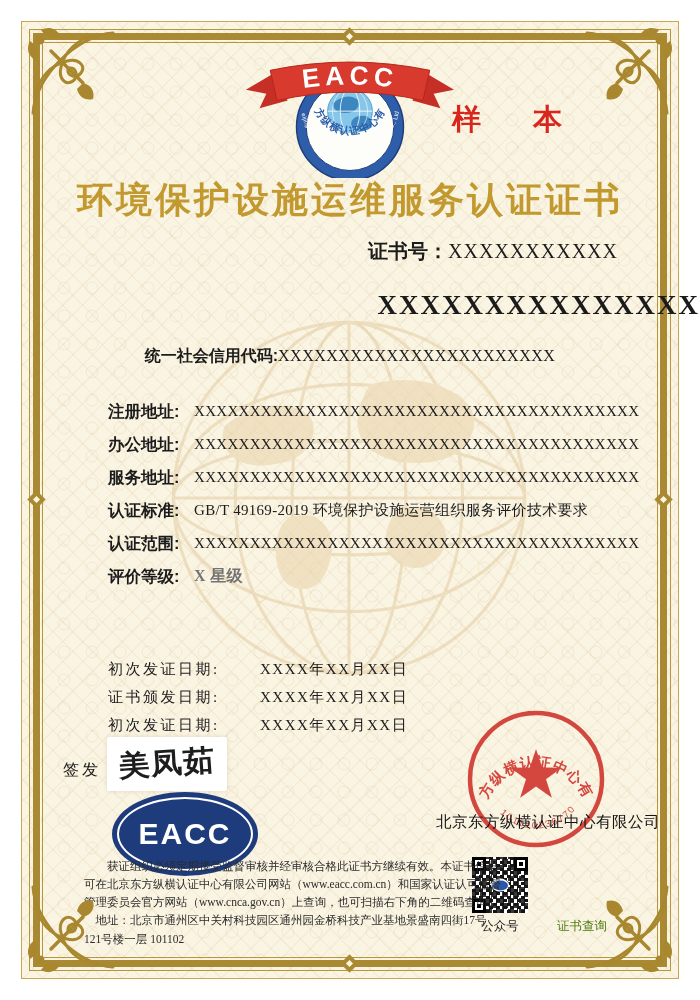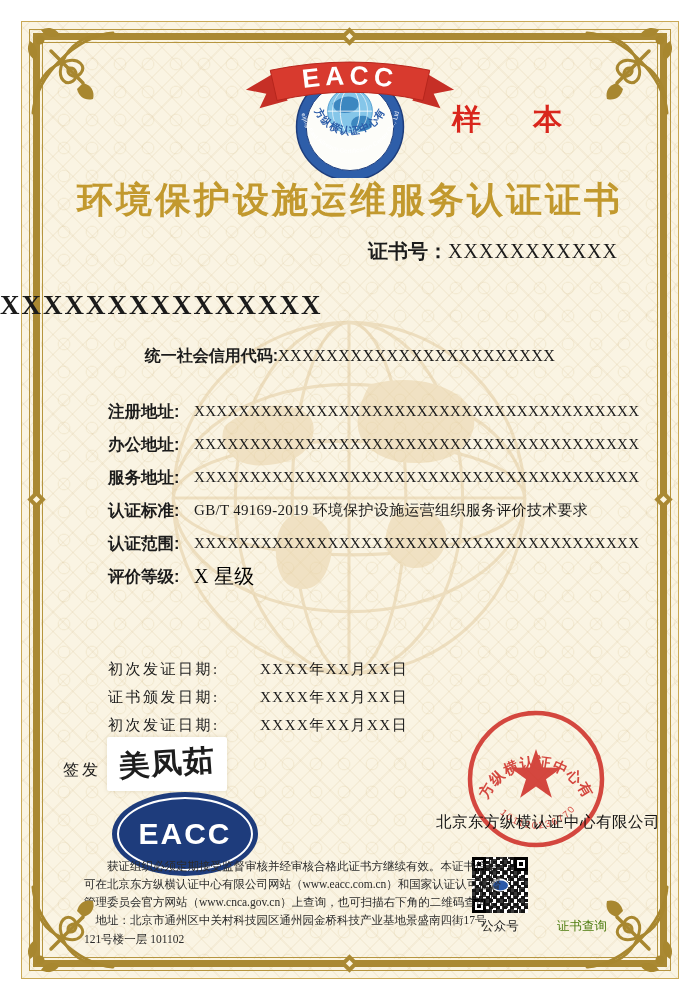--- a/index.html
+++ b/index.html
@@ -40,33 +40,33 @@
           font-weight:bold;font-size:29px;letter-spacing:22px;color:#d9261c;white-space:nowrap;}
 
   .title{position:absolute;left:0;right:0;top:176px;text-align:center;
          font-family:"Liberation Sans",sans-serif;font-weight:bold;font-size:36px;
          letter-spacing:3px;color:#c2992e;white-space:nowrap;}
 
   .certno{position:absolute;top:238px;right:82px;font-size:20px;white-space:nowrap;}
   .certno .lbl{font-family:"Liberation Sans",sans-serif;font-weight:bold;}
   .certno .val{font-family:"Liberation Serif",serif;letter-spacing:1px;}
 
-  .holder-name{position:absolute;left:0;right:0;top:290px;text-align:left;
+  .holder-name{position:absolute;left:0;right:0;top:290px;text-align:right;
                font-weight:bold;font-size:27px;letter-spacing:2px;}
 
   .credit{position:absolute;left:0;right:0;top:346px;text-align:center;font-size:16px;white-space:nowrap;}
   .credit .lbl{font-family:"Liberation Sans",sans-serif;font-weight:bold;}
   .credit .val{letter-spacing:.5px;}
 
   .fields{position:absolute;left:108px;top:400px;width:500px;}
   .field-row{display:flex;align-items:flex-start;margin-bottom:11px;line-height:22px;white-space:nowrap;}
   .field-label{font-family:"Liberation Sans",sans-serif;font-weight:bold;font-size:16.5px;
                width:86px;flex:0 0 86px;}
   .field-value{font-size:15px;letter-spacing:.3px;}
-  .field-value.red{color:#000000;font-weight:normal;font-size:20px;}
+  .field-value.red{color:#737373;font-weight:bold;font-size:16px;}
 
   .dates{position:absolute;left:108px;top:660px;}
   .date-row{display:flex;margin-bottom:9px;font-size:15px;line-height:19px;white-space:nowrap;}
   .date-label{width:152px;flex:0 0 152px;letter-spacing:2.5px;}
   .date-value{letter-spacing:1.5px;}
 
   .sign-label{position:absolute;left:63px;top:760px;font-size:16px;letter-spacing:3px;}
   .signature{position:absolute;left:107px;top:737px;width:120px;height:54px;background:#ffffff;
              border-radius:2px;display:flex;align-items:center;justify-content:center;
              box-shadow:0 0 4px rgba(160,140,90,.25);}

